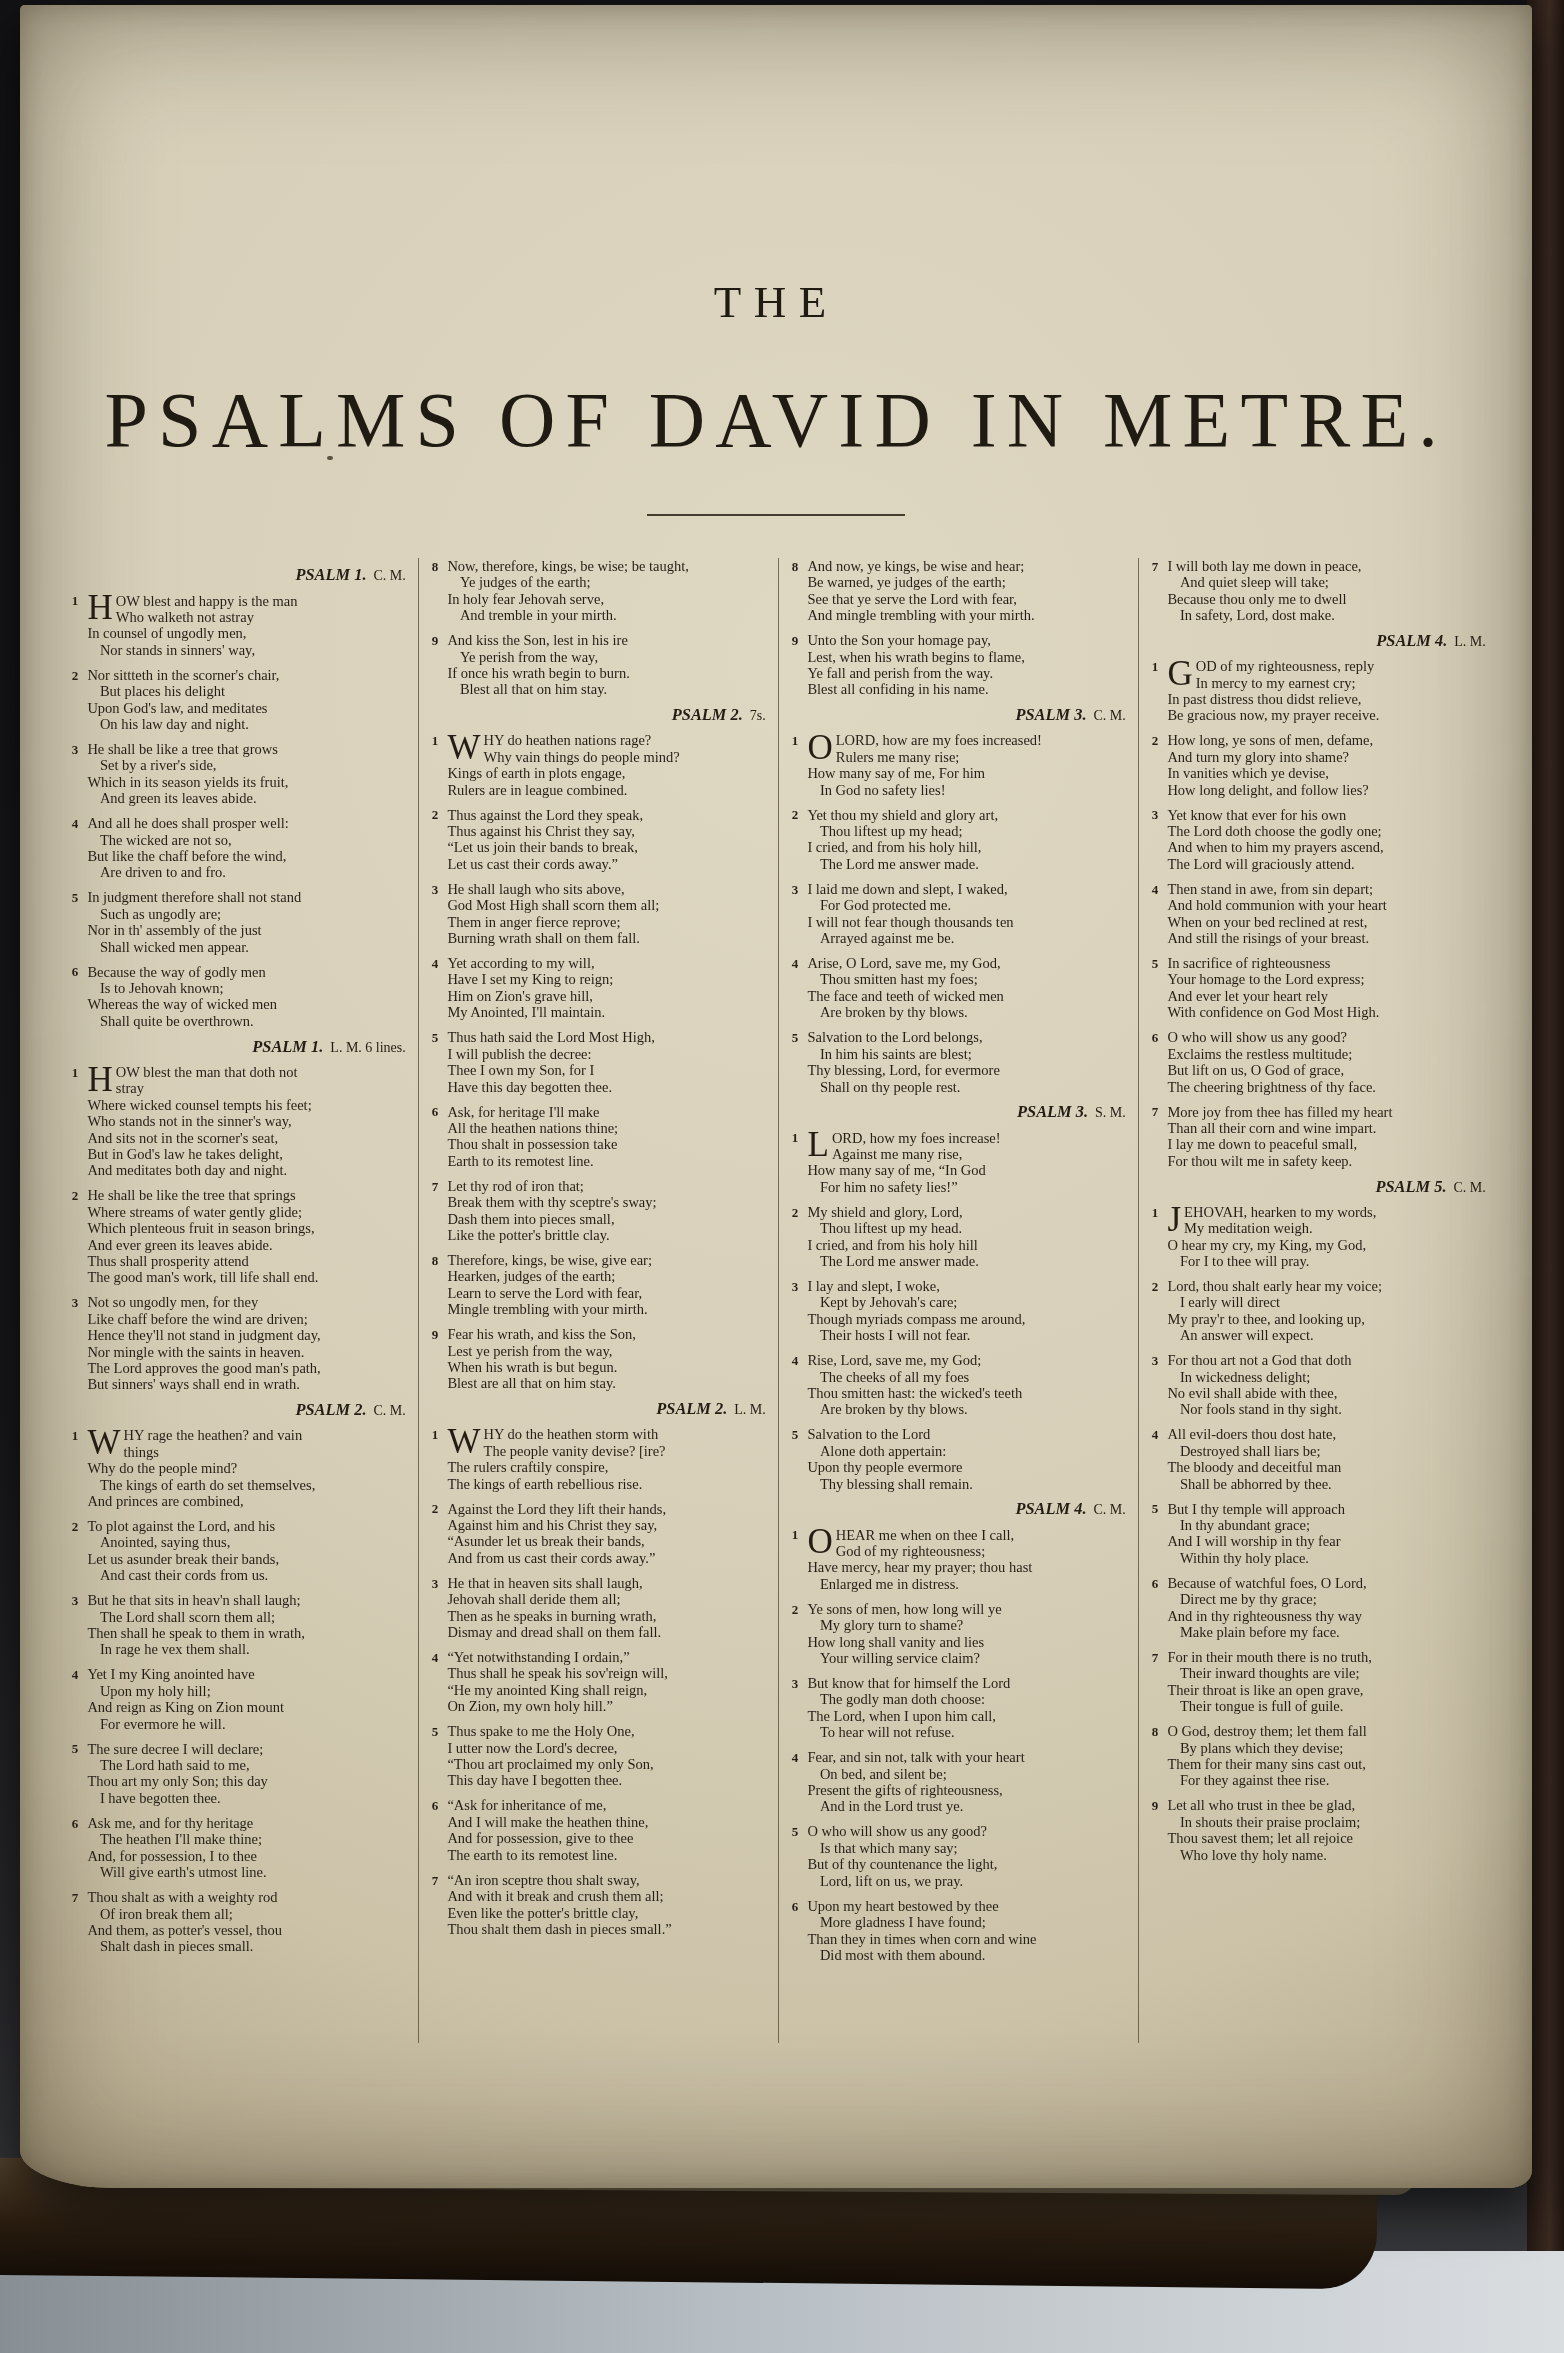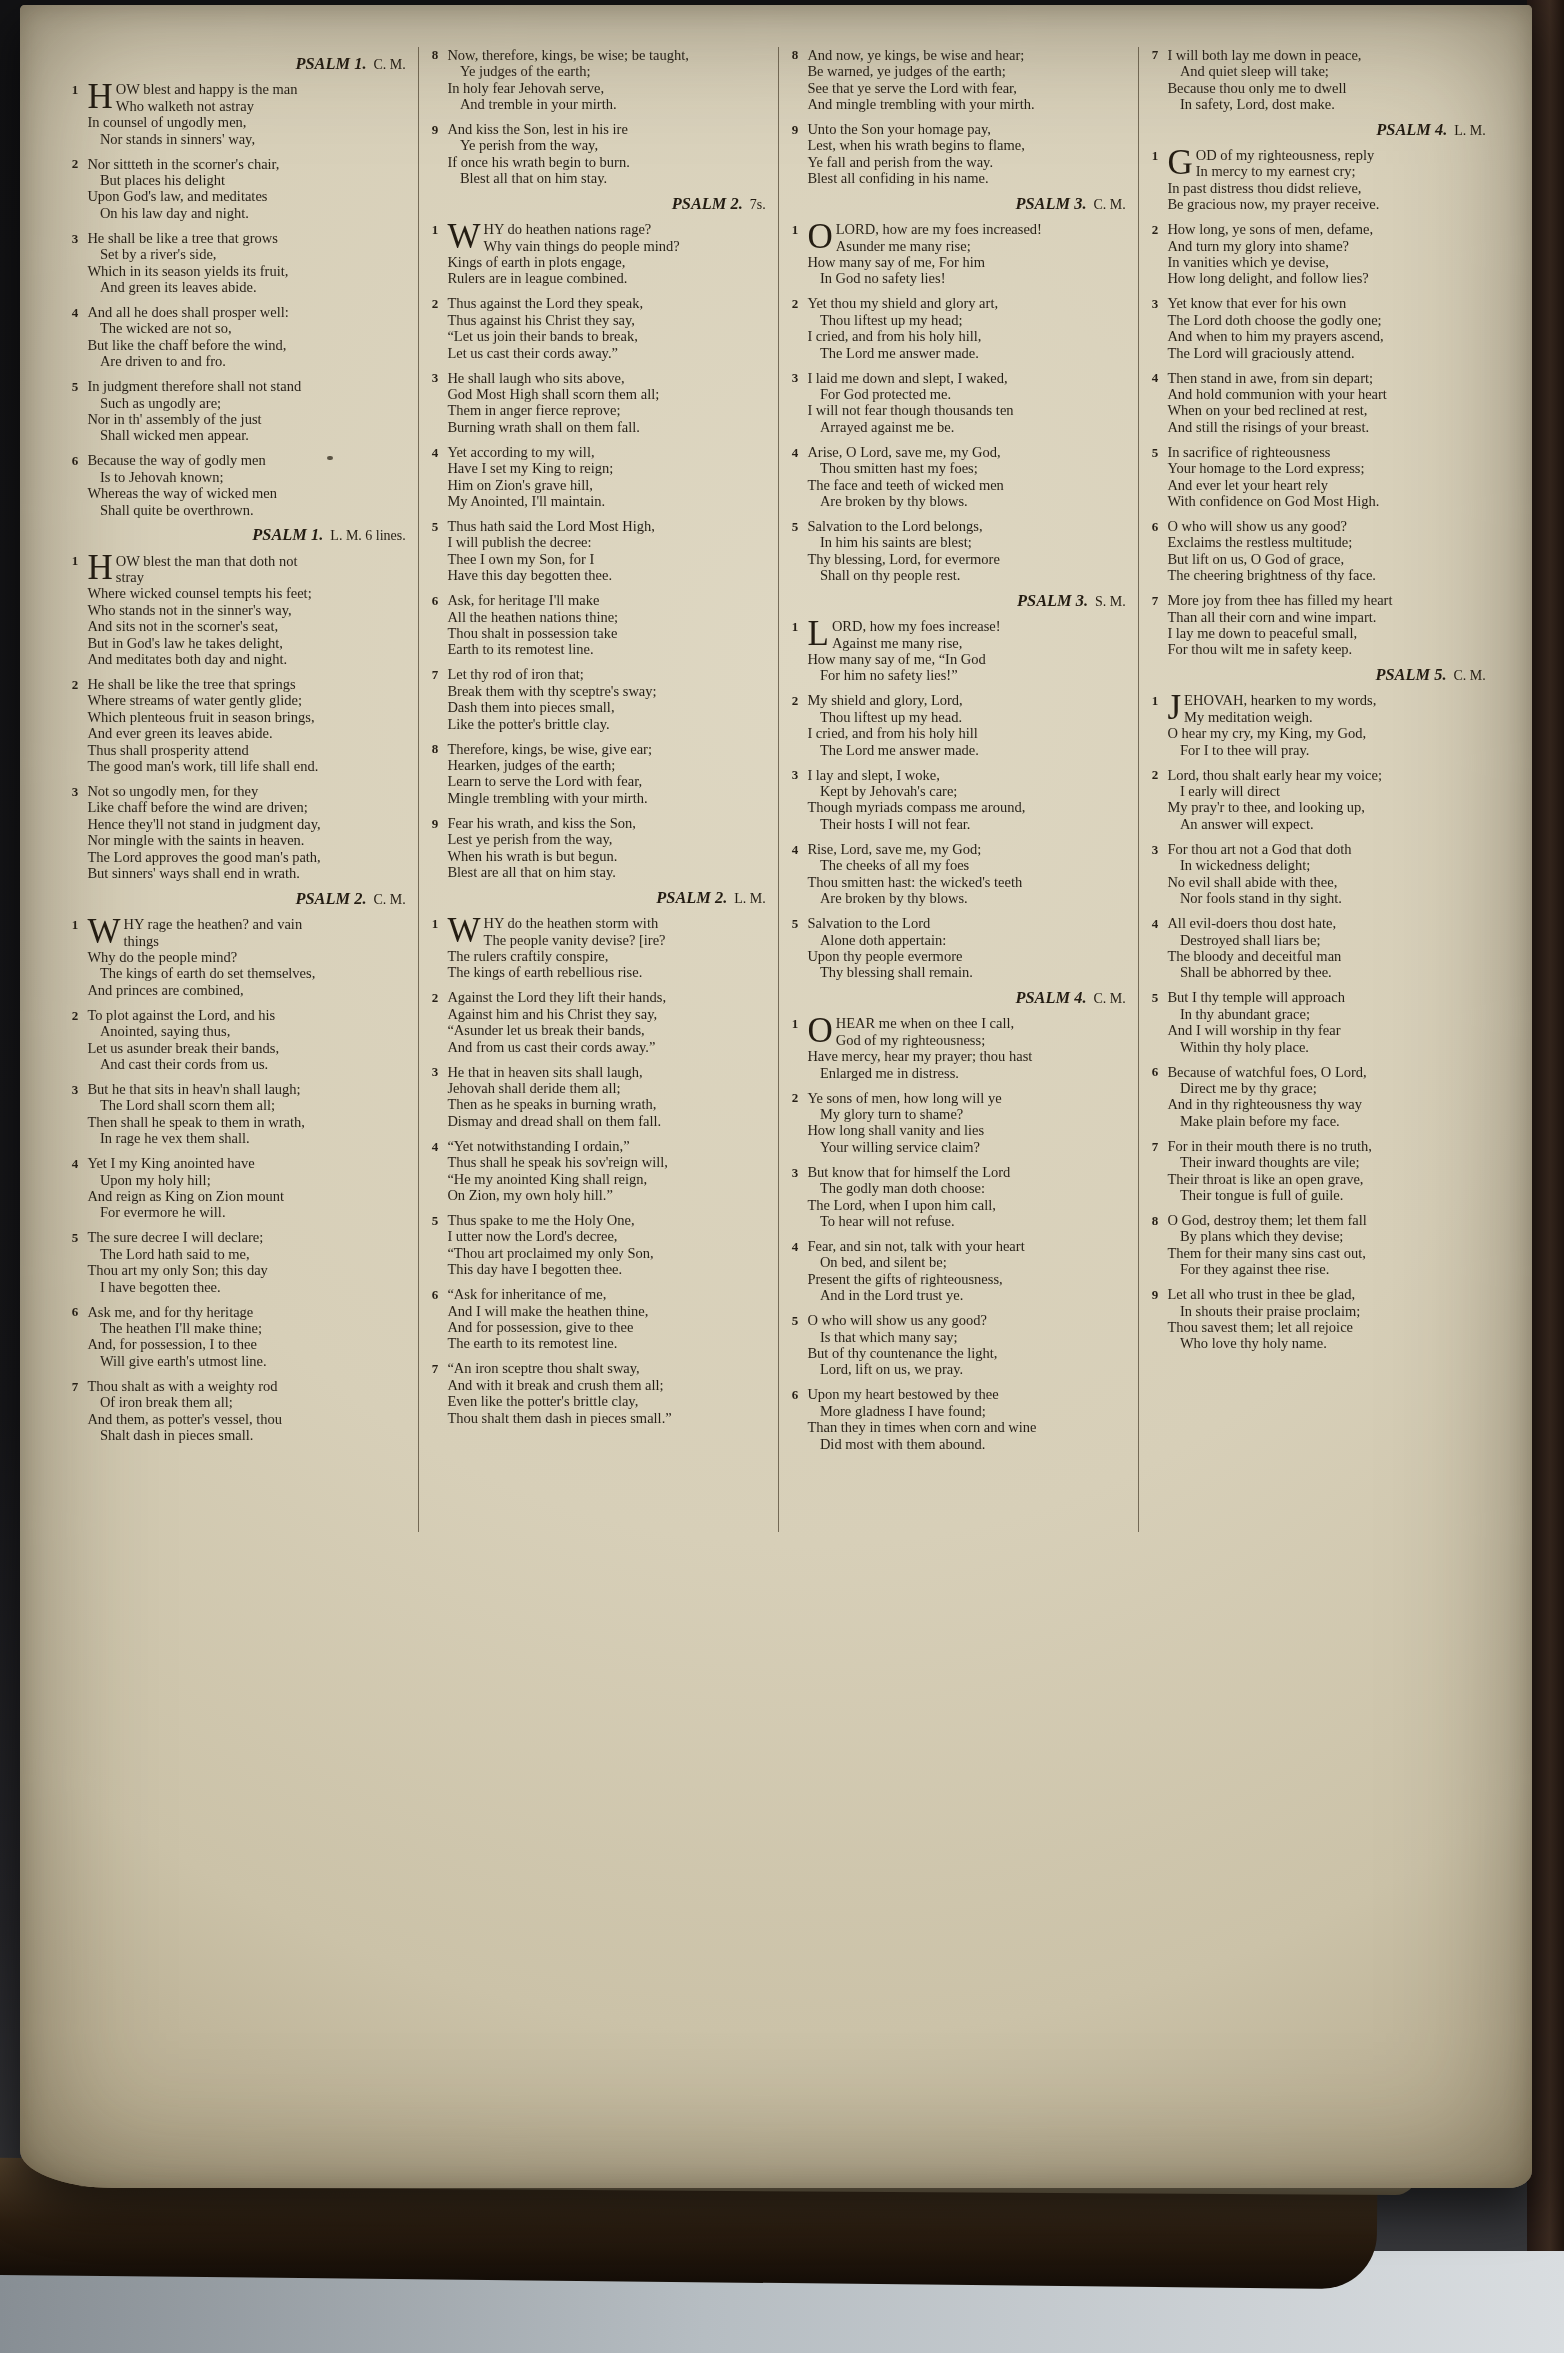--- a/index.html
+++ b/index.html
@@ -49,20 +49,25 @@
 </head>
 <body>
 
 <div class="photo">
   <div class="cover-right"></div>
   <div class="book-edge"></div>
   <div class="fore-edge"></div>
   <div class="table-surface"></div>
   <div class="page">
     <div class="ink-speck"></div>
+    <div class="masthead">
+      <div class="title-the">THE</div>
+      <div class="title-main">PSALMS OF DAVID IN METRE.</div>
+      <div class="title-rule"></div>
+    </div>
     <div class="columns" id="columns">
         <div class="col">
           <div class="psalm-head"><span class="pname">PSALM 1.</span><span class="pmeter"> C. M.</span></div>
           <div class="verse">
             <span class="vnum">1</span>
             <span class="dropcap">H</span>
             <span class="vline">OW blest and happy is the man</span>
             <span class="vline ind">Who walketh not astray</span>
             <span class="vline">In counsel of ungodly men,</span>
             <span class="vline ind">Nor stands in sinners' way,</span>
@@ -330,21 +335,21 @@
             <span class="vline">Unto the Son your homage pay,</span>
             <span class="vline">Lest, when his wrath begins to flame,</span>
             <span class="vline">Ye fall and perish from the way.</span>
             <span class="vline">Blest all confiding in his name.</span>
           </div>
           <div class="psalm-head"><span class="pname">PSALM 3.</span><span class="pmeter"> C. M.</span></div>
           <div class="verse">
             <span class="vnum">1</span>
             <span class="dropcap">O</span>
             <span class="vline">LORD, how are my foes increased!</span>
-            <span class="vline ind">Asunder me many rise;</span>
+            <span class="vline ind">Rulers me many rise;</span>
             <span class="vline">How many say of me, For him</span>
             <span class="vline ind">In God no safety lies!</span>
           </div>
           <div class="verse">
             <span class="vnum">2</span>
             <span class="vline">Yet thou my shield and glory art,</span>
             <span class="vline ind">Thou liftest up my head;</span>
             <span class="vline">I cried, and from his holy hill,</span>
             <span class="vline ind">The Lord me answer made.</span>
           </div>

